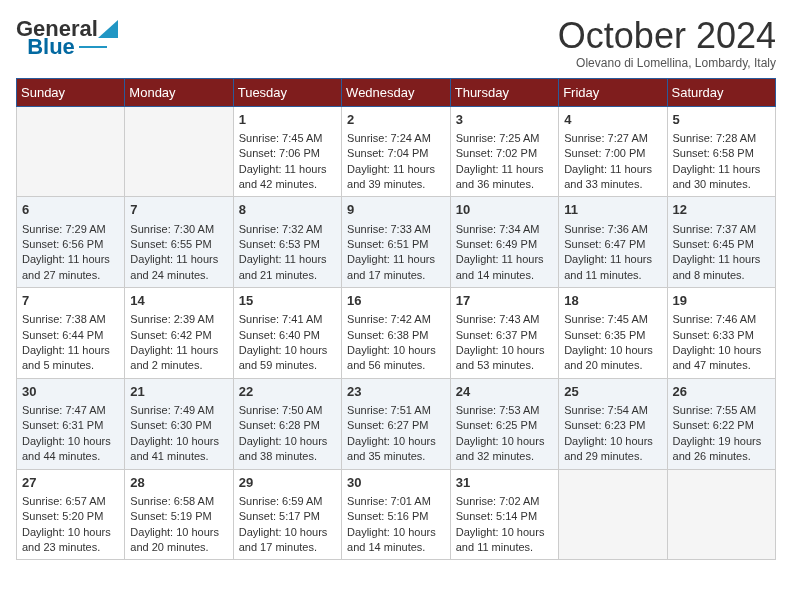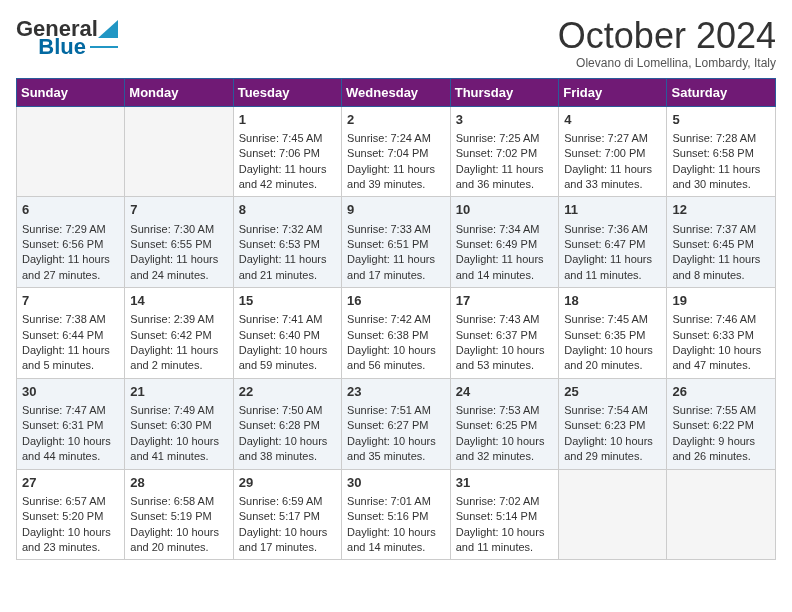--- a/index.html
+++ b/index.html
@@ -12,47 +12,47 @@
     }
     .header-area {
       display: flex;
       justify-content: space-between;
       align-items: flex-start;
       margin-bottom: 8px;
     }
     .logo {
       display: flex;
       flex-direction: column;
-      align-items: flex-end;
+      align-items: center;
     }
     .title-area {
       text-align: right;
     }
     .month-title {
       font-size: 36px;
       font-weight: normal;
       color: #333;
       line-height: 1.1;
     }
     .location-title {
       font-size: 12px;
       color: #555;
     }
     .calendar {
       width: 100%;
       border-collapse: collapse;
       font-size: 11px;
     }
     .calendar th {
-      background: #701a75;
+      background: #7f1d1d;
       color: #fff;
       padding: 6px 4px;
       text-align: left;
       font-size: 13px;
-      font-weight: bold;
+      font-weight: normal;
       border: 1px solid #2a5a9a;
     }
     .calendar td {
       vertical-align: top;
       padding: 4px 5px;
       border: 1px solid #ccc;
       width: 109px;
       min-height: 80px;
       background: #fff;
       color: #333;
@@ -261,21 +261,21 @@
         <td>
           <span class="day-num">25</span>
           <div>Sunrise: 7:54 AM</div>
           <div>Sunset: 6:23 PM</div>
           <div>Daylight: 10 hours and 29 minutes.</div>
         </td>
         <td>
           <span class="day-num">26</span>
           <div>Sunrise: 7:55 AM</div>
           <div>Sunset: 6:22 PM</div>
-          <div>Daylight: 9 hours and 26 minutes.</div>
+          <div>Daylight: 19 hours and 26 minutes.</div>
         </td>
       </tr>
       <tr>
         <td>
           <span class="day-num">27</span>
           <div>Sunrise: 6:57 AM</div>
           <div>Sunset: 5:20 PM</div>
           <div>Daylight: 10 hours and 23 minutes.</div>
         </td>
         <td>

